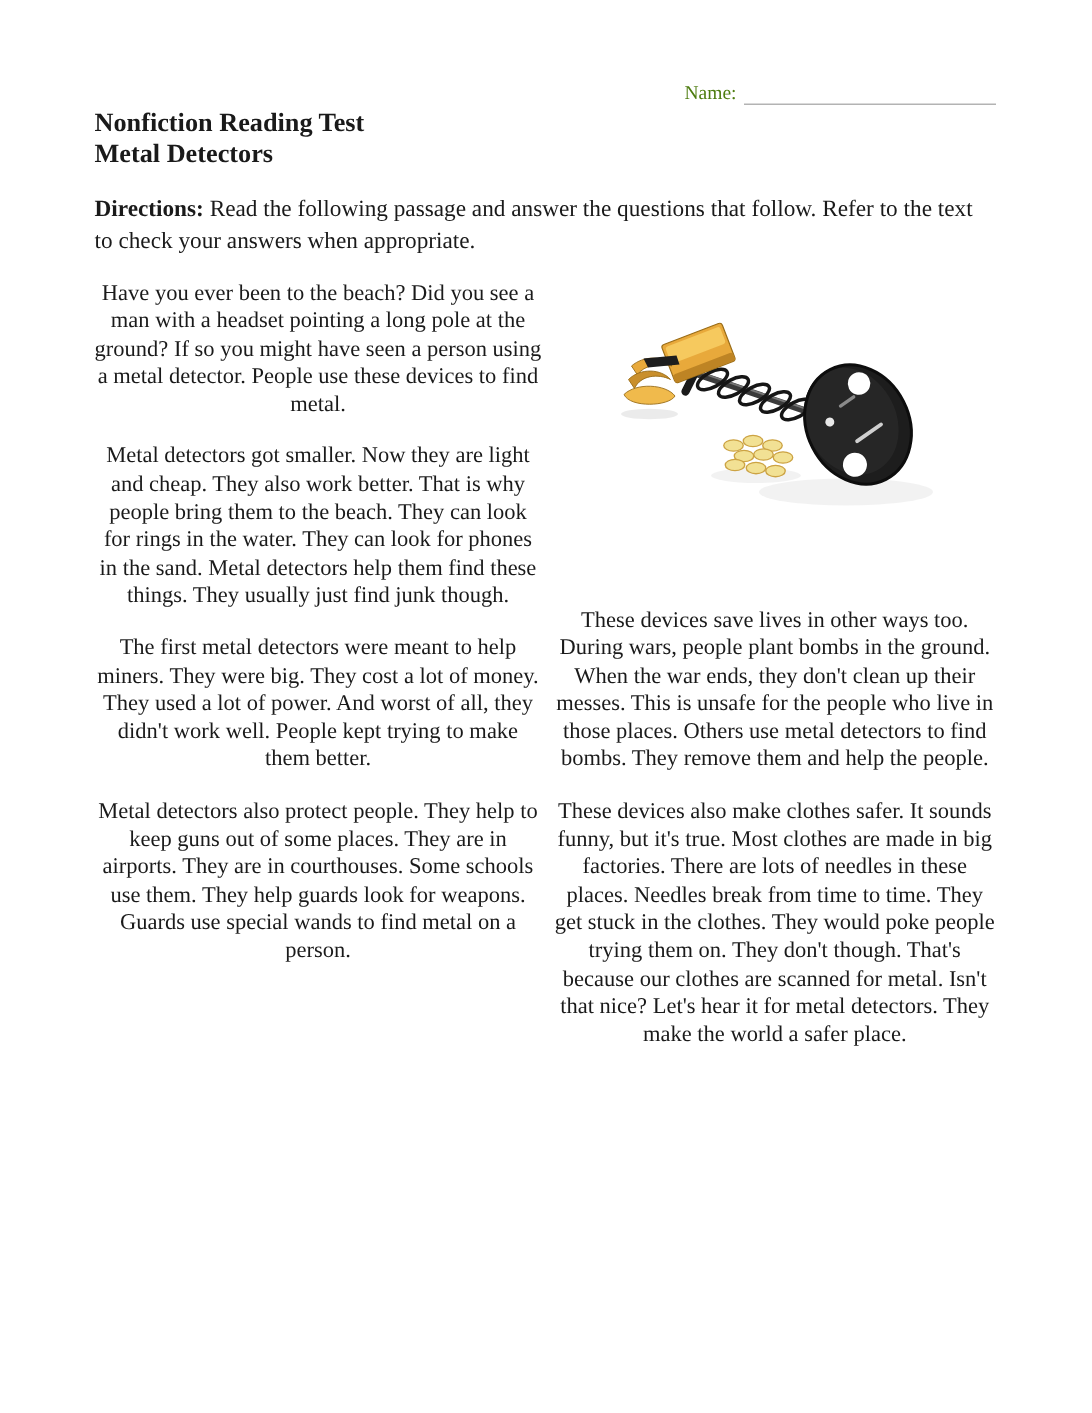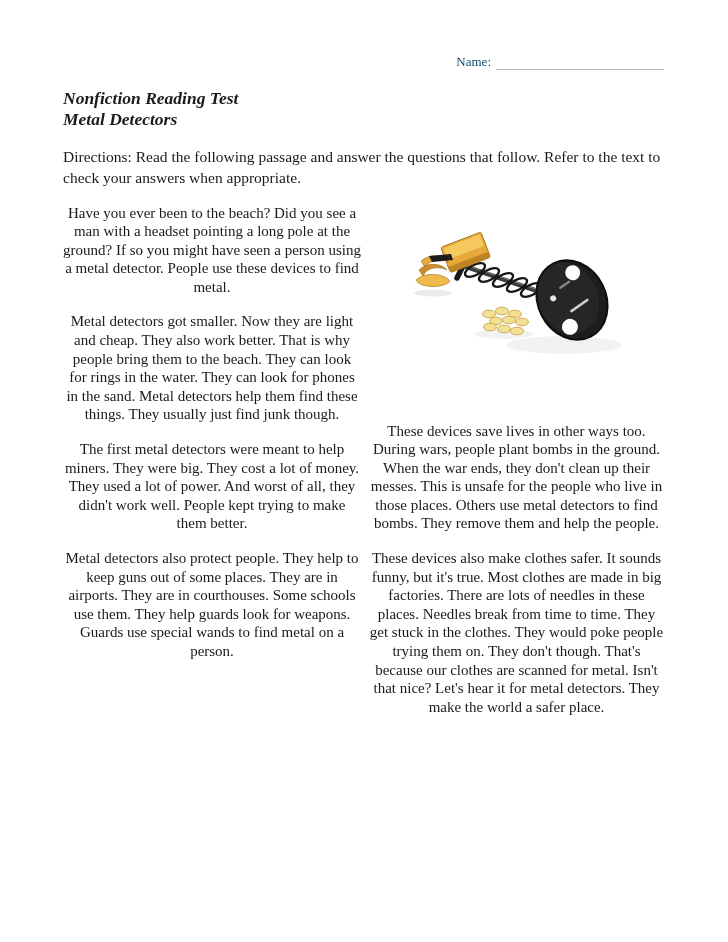--- a/index.html
+++ b/index.html
@@ -20,45 +20,44 @@
   }
   .name-row {
     display: flex;
     justify-content: flex-end;
     align-items: flex-end;
     height: 18px;
     margin-bottom: 0;
   }
   .name-label {
     font-size: 13px;
-    color: #0c4a6e;
+    color: #4d7c0f;
     margin-right: 5px;
   }
   .name-line {
     display: inline-block;
     width: 168px;
     border-bottom: 1px solid #b3b3b3;
     height: 14px;
   }
   .title-block {
-    margin-top: 18px;
-    font-style: italic;
+    margin-top: 1px;
   }
   .title-line {
     font-weight: bold;
     font-size: 17.5px;
     line-height: 21px;
   }
   .directions {
     margin-top: 17px;
     font-size: 15.5px;
     line-height: 20.5px;
     width: 600px;
   }
-  .directions .bold { font-weight: normal; }
+  .directions .bold { font-weight: bold; }
   .columns {
     display: flex;
     margin-top: 13px;
     gap: 8px;
   }
   .col-left  { width: 298px; text-align: center; }
   .col-right { width: 295px; text-align: center; }
   .passage-p {
     margin: 0 0 16px 0;
     font-size: 15px;

